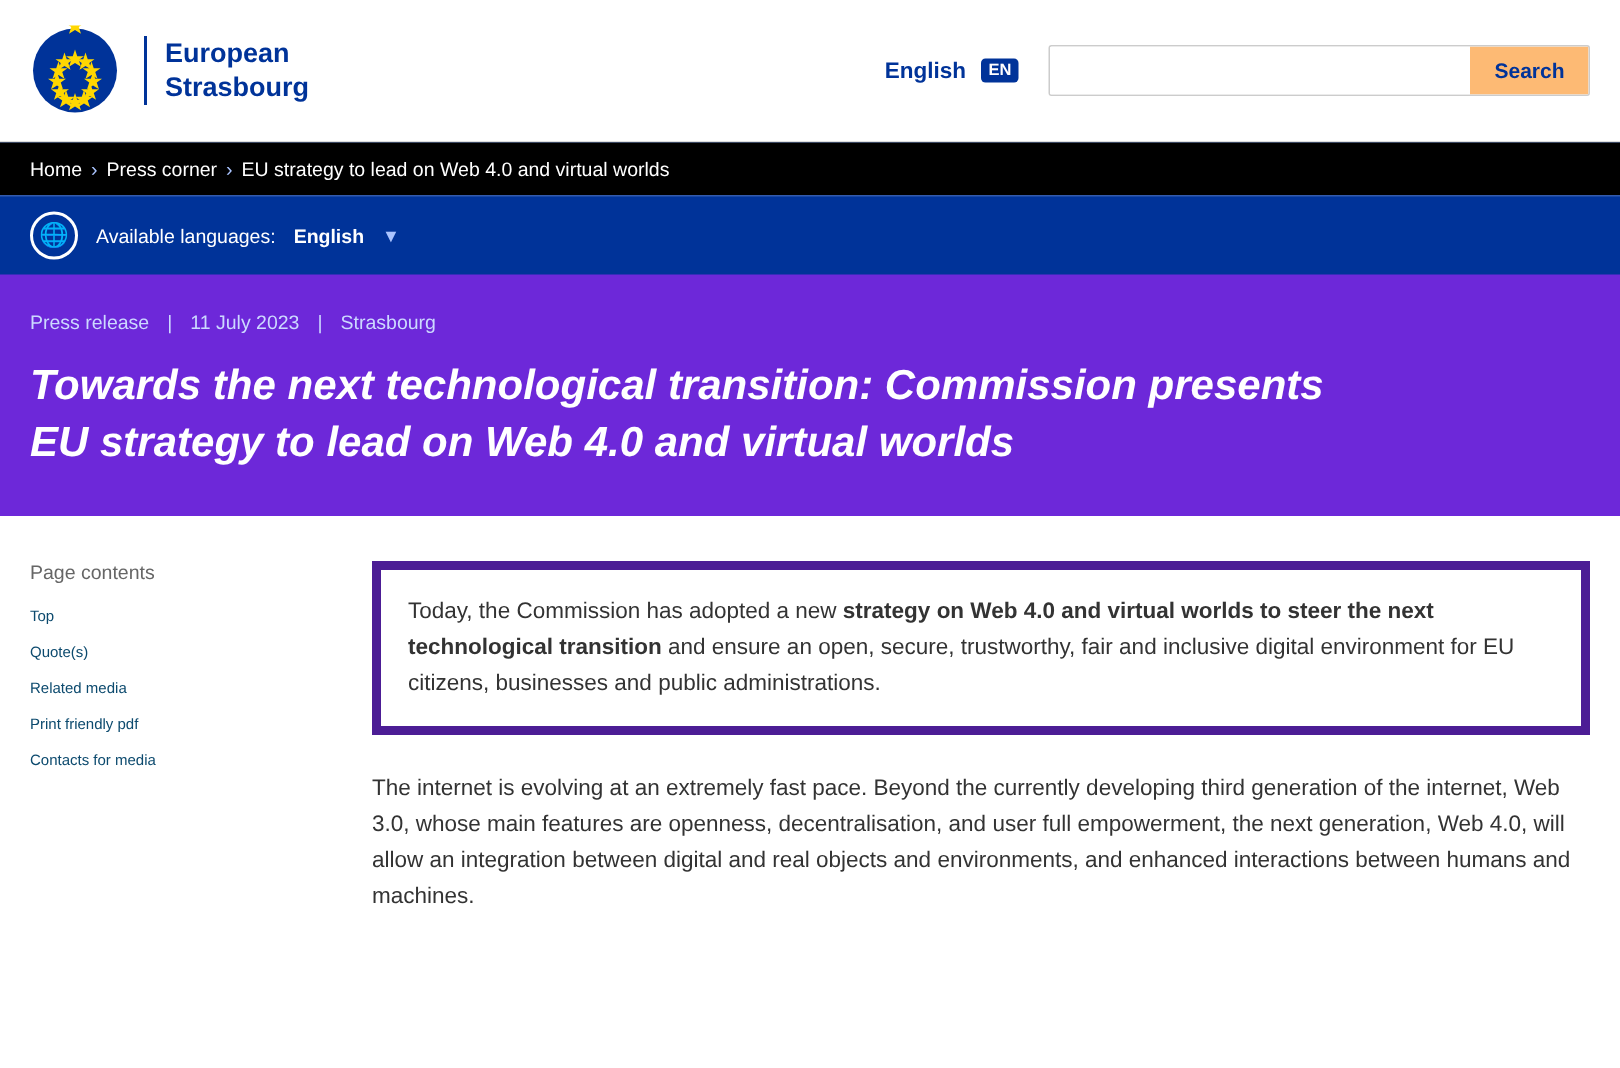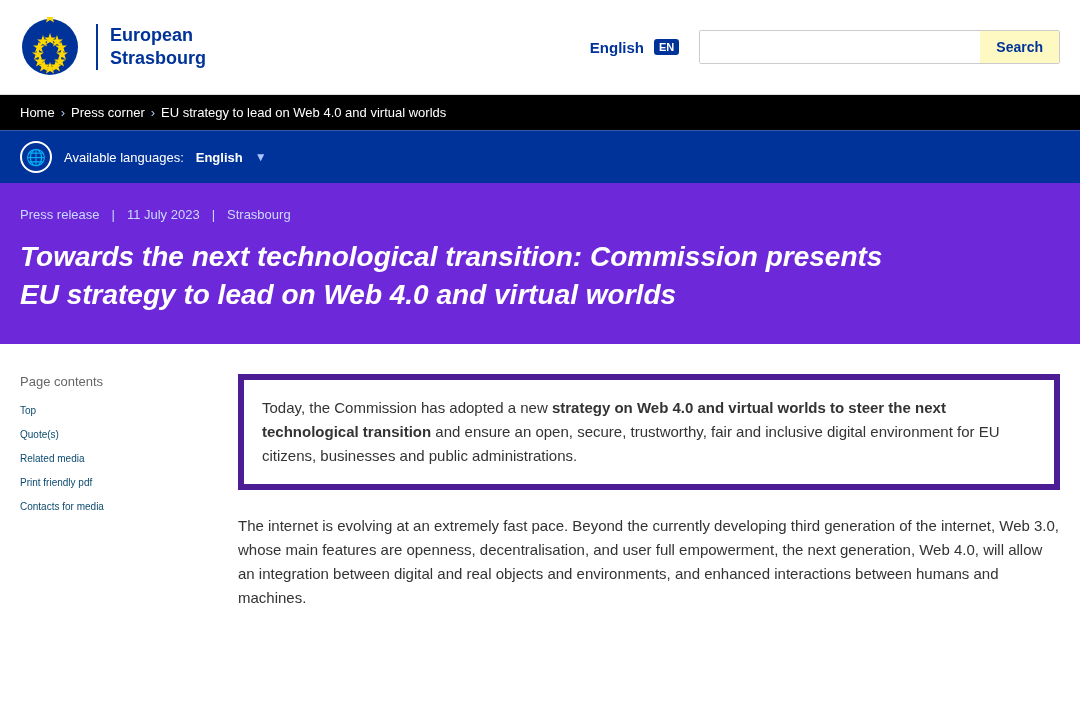--- a/index.html
+++ b/index.html
@@ -61,21 +61,21 @@
       overflow: hidden;
     }
     .search-input {
       border: none;
       outline: none;
       padding: 8px 12px;
       font-size: 14px;
       width: 280px;
     }
     .search-btn {
-      background: #fef9c3;
+      background: #fdba74;
       border: none;
       padding: 8px 16px;
       font-size: 14px;
       font-weight: bold;
       cursor: pointer;
       color: #003399;
       height: 100%;
     }
 
     
@@ -142,21 +142,21 @@
       color: #fff;
       line-height: 1.35;
       max-width: 900px;
       font-style: italic;
     }
 
     
     .main-content {
       display: flex;
       padding: 30px 20px;
-      gap: 18px;
+      gap: 28px;
       background: #fff;
     }
 
     
     .sidebar {
       flex: 0 0 200px;
       font-size: 14px;
     }
     .sidebar-title {
       font-size: 13px;

